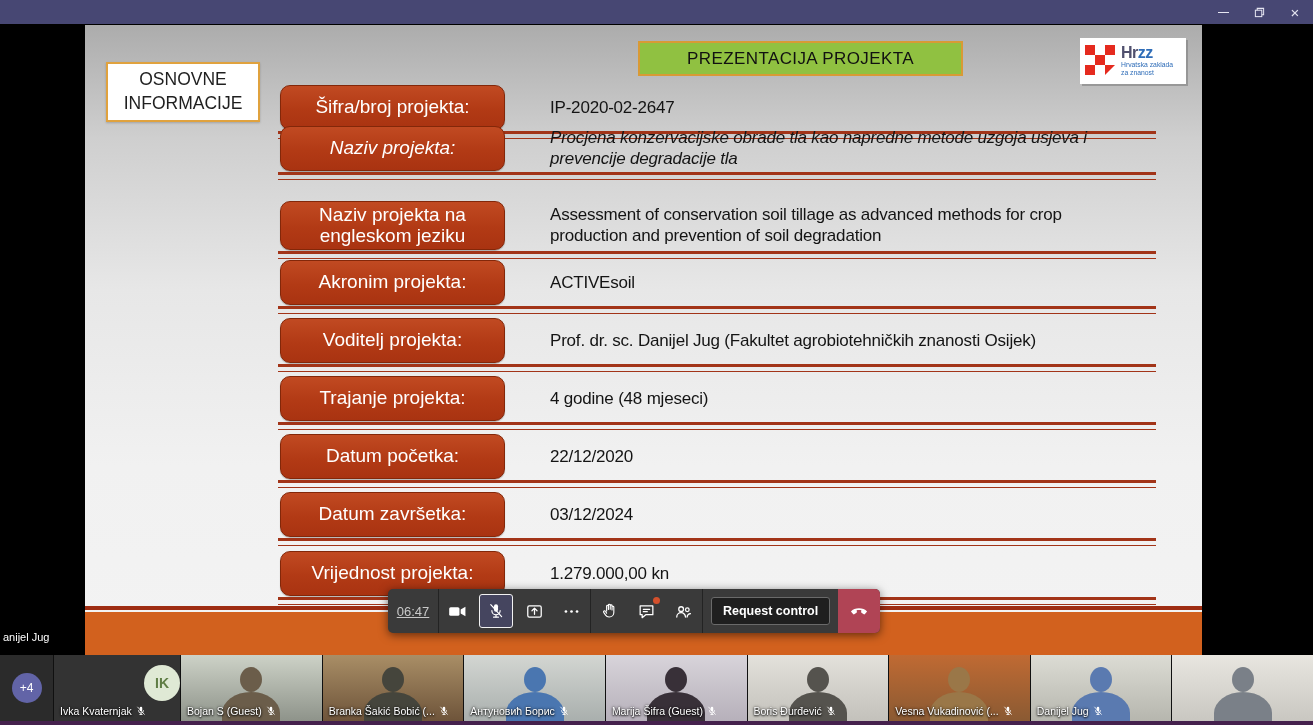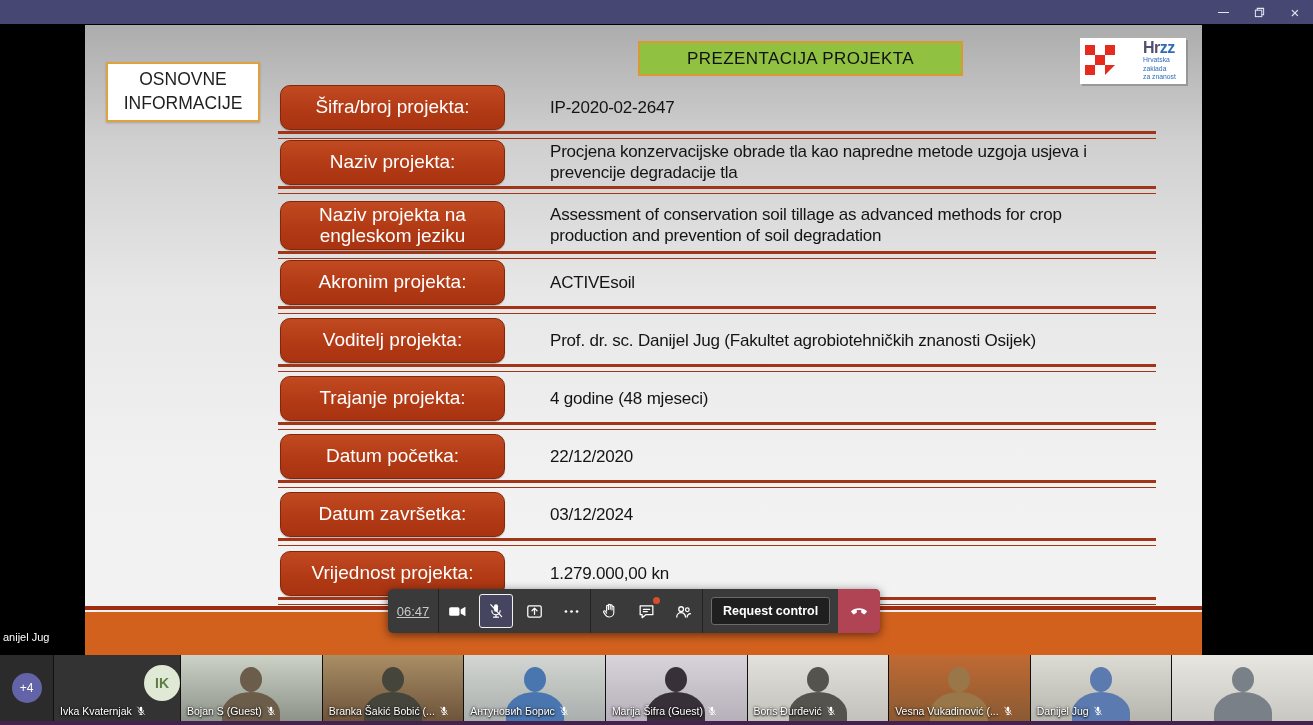--- a/index.html
+++ b/index.html
@@ -20,21 +20,21 @@
 
   .osnovne-box{position:absolute;left:21px;top:37px;width:150px;height:56px;background:#fff;
                border:2px solid #e0a23e;display:flex;align-items:center;justify-content:center;text-align:center;
                font-size:17.5px;color:#1f1f1f;line-height:1.35;box-shadow:0 1px 2px rgba(0,0,0,.2);}
   .green-title{position:absolute;left:553px;top:16px;width:321px;height:31px;background:#90c141;
                border:2px solid #d89a35;display:flex;align-items:center;justify-content:center;
                font-size:17px;color:#111;letter-spacing:.4px;}
 
   
   .hrzz{position:absolute;left:995px;top:13px;width:106px;height:46px;background:#fff;
-        box-shadow:2px 2px 0 rgba(120,120,120,.55);display:flex;align-items:center;padding:2px 4px;box-sizing:border-box;gap:22px;}
+        box-shadow:2px 2px 0 rgba(120,120,120,.55);display:flex;align-items:center;padding:2px 4px;box-sizing:border-box;}
   .hrzz-mark{width:34px;height:36px;flex:0 0 auto;}
   .hrzz-right{margin-left:3px;line-height:1;}
   .hrzz-word{font-size:16px;font-weight:bold;letter-spacing:-.5px;}
   .hrzz-word .hr{color:#50506e;} .hrzz-word .zz{color:#2f6db8;}
   .hrzz-tag{font-size:6.8px;color:#2f6db8;line-height:1.25;}
 
   
   .table{position:absolute;left:0;top:0;width:100%;height:100%;}
   .row{position:absolute;left:0;width:100%;height:58px;}
   .row-label{position:absolute;left:195px;top:0;width:225px;height:45px;box-sizing:border-box;
@@ -127,21 +127,21 @@
         </div>
       </div>
 
       <div class="table" id="table">
   <div class="row" style="top: 60px;">
     <div class="row-label">Šifra/broj projekta:</div>
     <div class="row-value">IP-2020-02-2647</div>
     <div class="row-divider"></div>
   </div>
 
-  <div class="row wrap" style="top: 115px;">
+  <div class="row wrap" style="top: 101px; font-style: italic;">
     <div class="row-label">Naziv projekta:</div>
     <div class="row-value">Procjena konzervacijske obrade tla kao napredne metode uzgoja usjeva i prevencije degradacije tla</div>
     <div class="row-divider"></div>
   </div>
 
   <div class="row tall wrap" style="top: 176px;">
     <div class="row-label">Naziv projekta na engleskom jeziku</div>
     <div class="row-value">Assessment of conservation soil tillage as advanced methods for crop production and prevention of soil degradation</div>
     <div class="row-divider"></div>
   </div>

